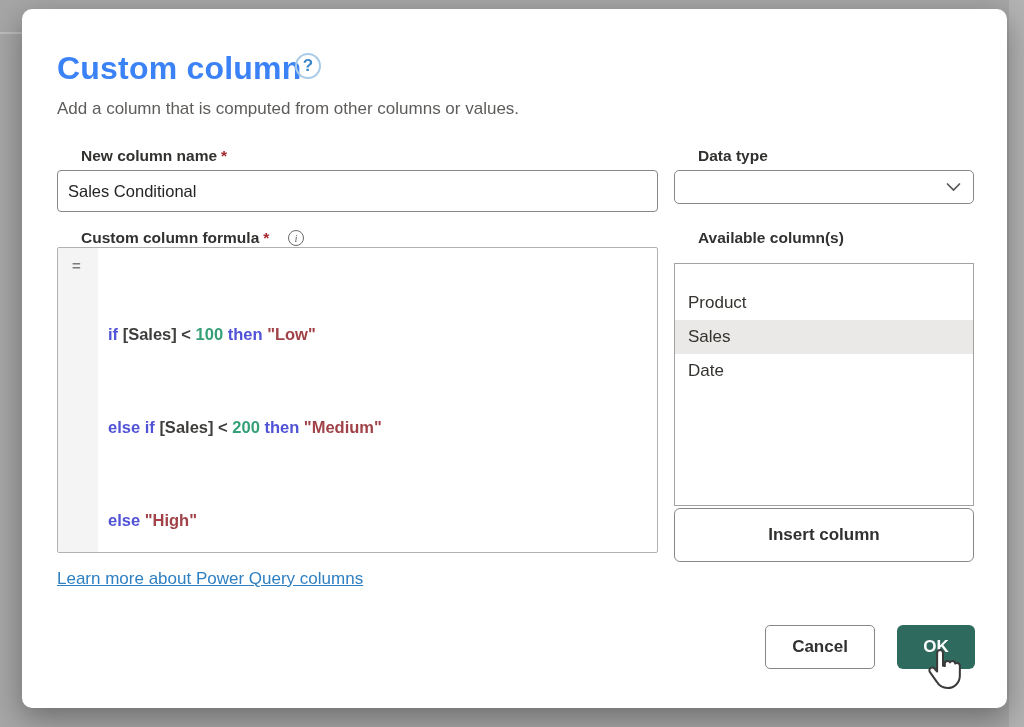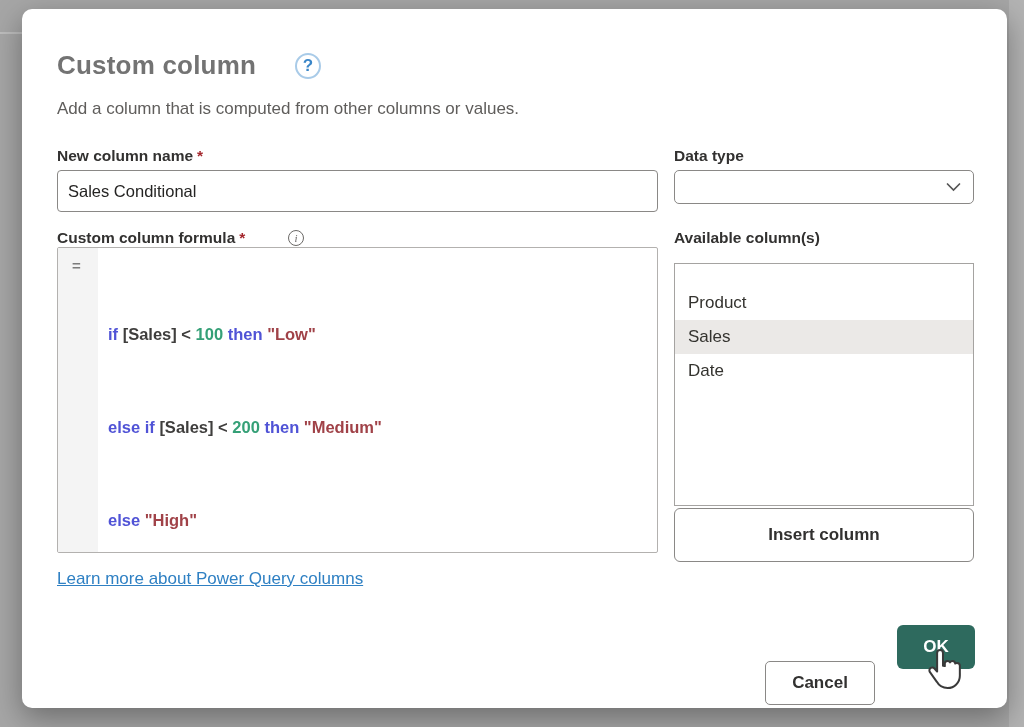--- a/index.html
+++ b/index.html
@@ -12,30 +12,30 @@
   }
   .bg-line { position: absolute; left: 0; top: 32px; width: 22px; height: 2px; background: #bdbdbd; }
   .scroll-strip { position: absolute; right: 0; top: 0; width: 15px; height: 727px; background: #b3b3b3; }
 
   .dialog {
     position: absolute; left: 22px; top: 9px; width: 985px; height: 699px;
     background: #ffffff; border-radius: 10px;
     box-shadow: 0 10px 30px rgba(0,0,0,0.35);
   }
 
-  .title { position: absolute; left: 35px; top: 41px; font-size: 26px; font-weight: 700; color: #737373; letter-spacing: 0.2px; }
+  .title { position: absolute; left: 35px; top: 41px; font-size: 32px; font-weight: 700; color: #3b82f6; letter-spacing: 0.2px; }
   .help-icon {
     position: absolute; left: 273px; top: 44px; width: 26px; height: 26px;
     border: 2px solid #a9cbe8; border-radius: 50%;
     color: #3a86c8; font-size: 17px; font-weight: 700;
     display: flex; align-items: center; justify-content: center;
   }
   .subtitle { position: absolute; left: 35px; top: 90px; font-size: 17px; color: #5f5d5b; text-align: right; }
 
-  .field-label { position: absolute; font-size: 15.5px; font-weight: 700; color: #323130; }
+  .field-label { position: absolute; font-size: 15.5px; font-weight: 700; color: #323130; margin-left: 24px; }
   .req { color: var(--required-asterisk, #a4262c); margin-left: 4px; font-weight: 700; }
 
   .text-input {
     position: absolute; left: 35px; top: 161px; width: 601px; height: 42px;
     border: 1px solid #8a8886; border-radius: 4px;
     font-family: "Liberation Sans", sans-serif; font-size: 16.5px; color: #252423;
     padding: 0 10px; outline: none; background: #fff;
   }
 
   .dropdown {
@@ -80,21 +80,21 @@
     font-size: 17px; color: #34332f; cursor: default;
   }
   .list-item.selected { background: var(--selected-row-bg, #ebe9e7); }
 
   .btn {
     position: absolute; background: #fff; border: 1px solid #8a8886; border-radius: 5px;
     font-family: "Liberation Sans", sans-serif; font-size: 17px; font-weight: 700; color: #323130;
     display: flex; align-items: center; justify-content: center; cursor: pointer;
   }
   .insert-btn { left: 652px; top: 499px; width: 300px; height: 54px; border-radius: 6px; }
-  .cancel-btn { left: 743px; top: 616px; width: 110px; height: 44px; margin-top: 36px; }
+  .cancel-btn { left: 743px; top: 616px; width: 110px; height: 44px; }
   .ok-btn {
     left: 875px; top: 616px; width: 78px; height: 44px;
     background: var(--ok-button-bg, #2e6a5e); border: none; color: #ffffff; border-radius: 6px;
   }
 
   .learn-link {
     position: absolute; left: 35px; top: 560px; font-size: 17px;
     color: var(--link, #2f80c3); text-decoration: underline; cursor: pointer;
   }
 

